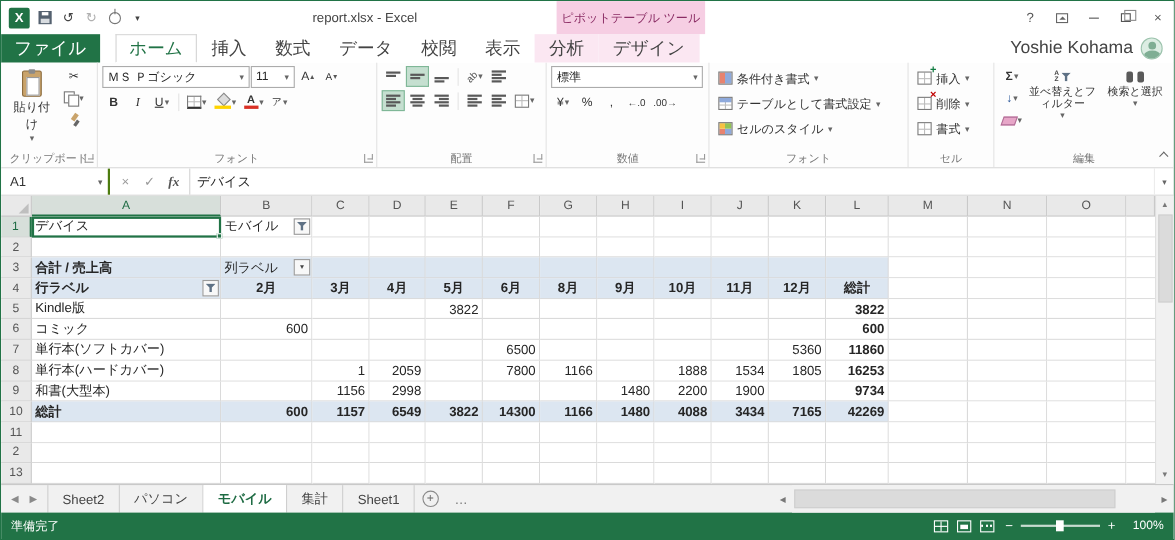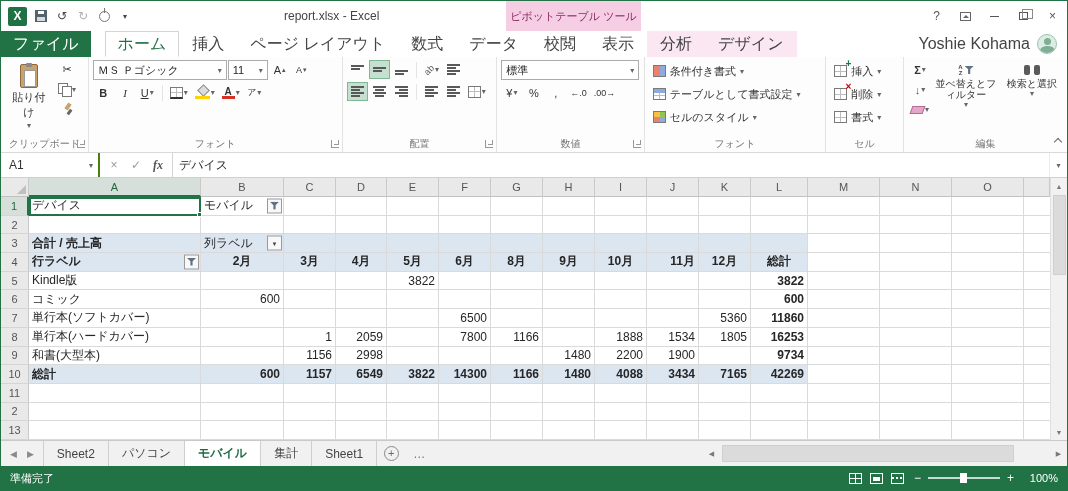--- a/index.html
+++ b/index.html
@@ -202,21 +202,20 @@
           <span class="i-restore"></span>
         </button>
       <button class="wbtn">×</button>
     </div>
   </div>
 
   <div class="tabrow">
     <div class="ftab">ファイル</div>
     <div class="rtab active">ホーム</div>
     <div class="rtab">挿入</div>
-    <div class="rtab">ページ レイアウト</div>
     <div class="rtab">数式</div>
     <div class="rtab">データ</div>
     <div class="rtab">校閲</div>
     <div class="rtab">表示</div>
     <div class="rtab ctx">分析</div>
     <div class="rtab ctx">デザイン</div>
     <div class="userchip">
       <span>Yoshie Kohama</span>
       <span class="avatar"></span>
     </div>
@@ -603,21 +602,21 @@
           </div>
           <div class="g-cell b sh ctr" style="width: 52px;">
             <span class="ct">8月</span>
           </div>
           <div class="g-cell b sh ctr" style="width: 52px;">
             <span class="ct">9月</span>
           </div>
           <div class="g-cell b sh ctr" style="width: 52px;">
             <span class="ct">10月</span>
           </div>
-          <div class="g-cell b sh ctr" style="width: 52px; justify-content: flex-end;">
+          <div class="g-cell b sh ctr" style="width: 52px;">
             <span class="ct">11月</span>
           </div>
           <div class="g-cell b sh ctr" style="width: 52px;">
             <span class="ct">12月</span>
           </div>
           <div class="g-cell b sh ctr" style="width: 57px;">
             <span class="ct">総計</span>
           </div>
           <div class="g-cell" style="width: 72px;"></div>
           <div class="g-cell" style="width: 72px;"></div>

